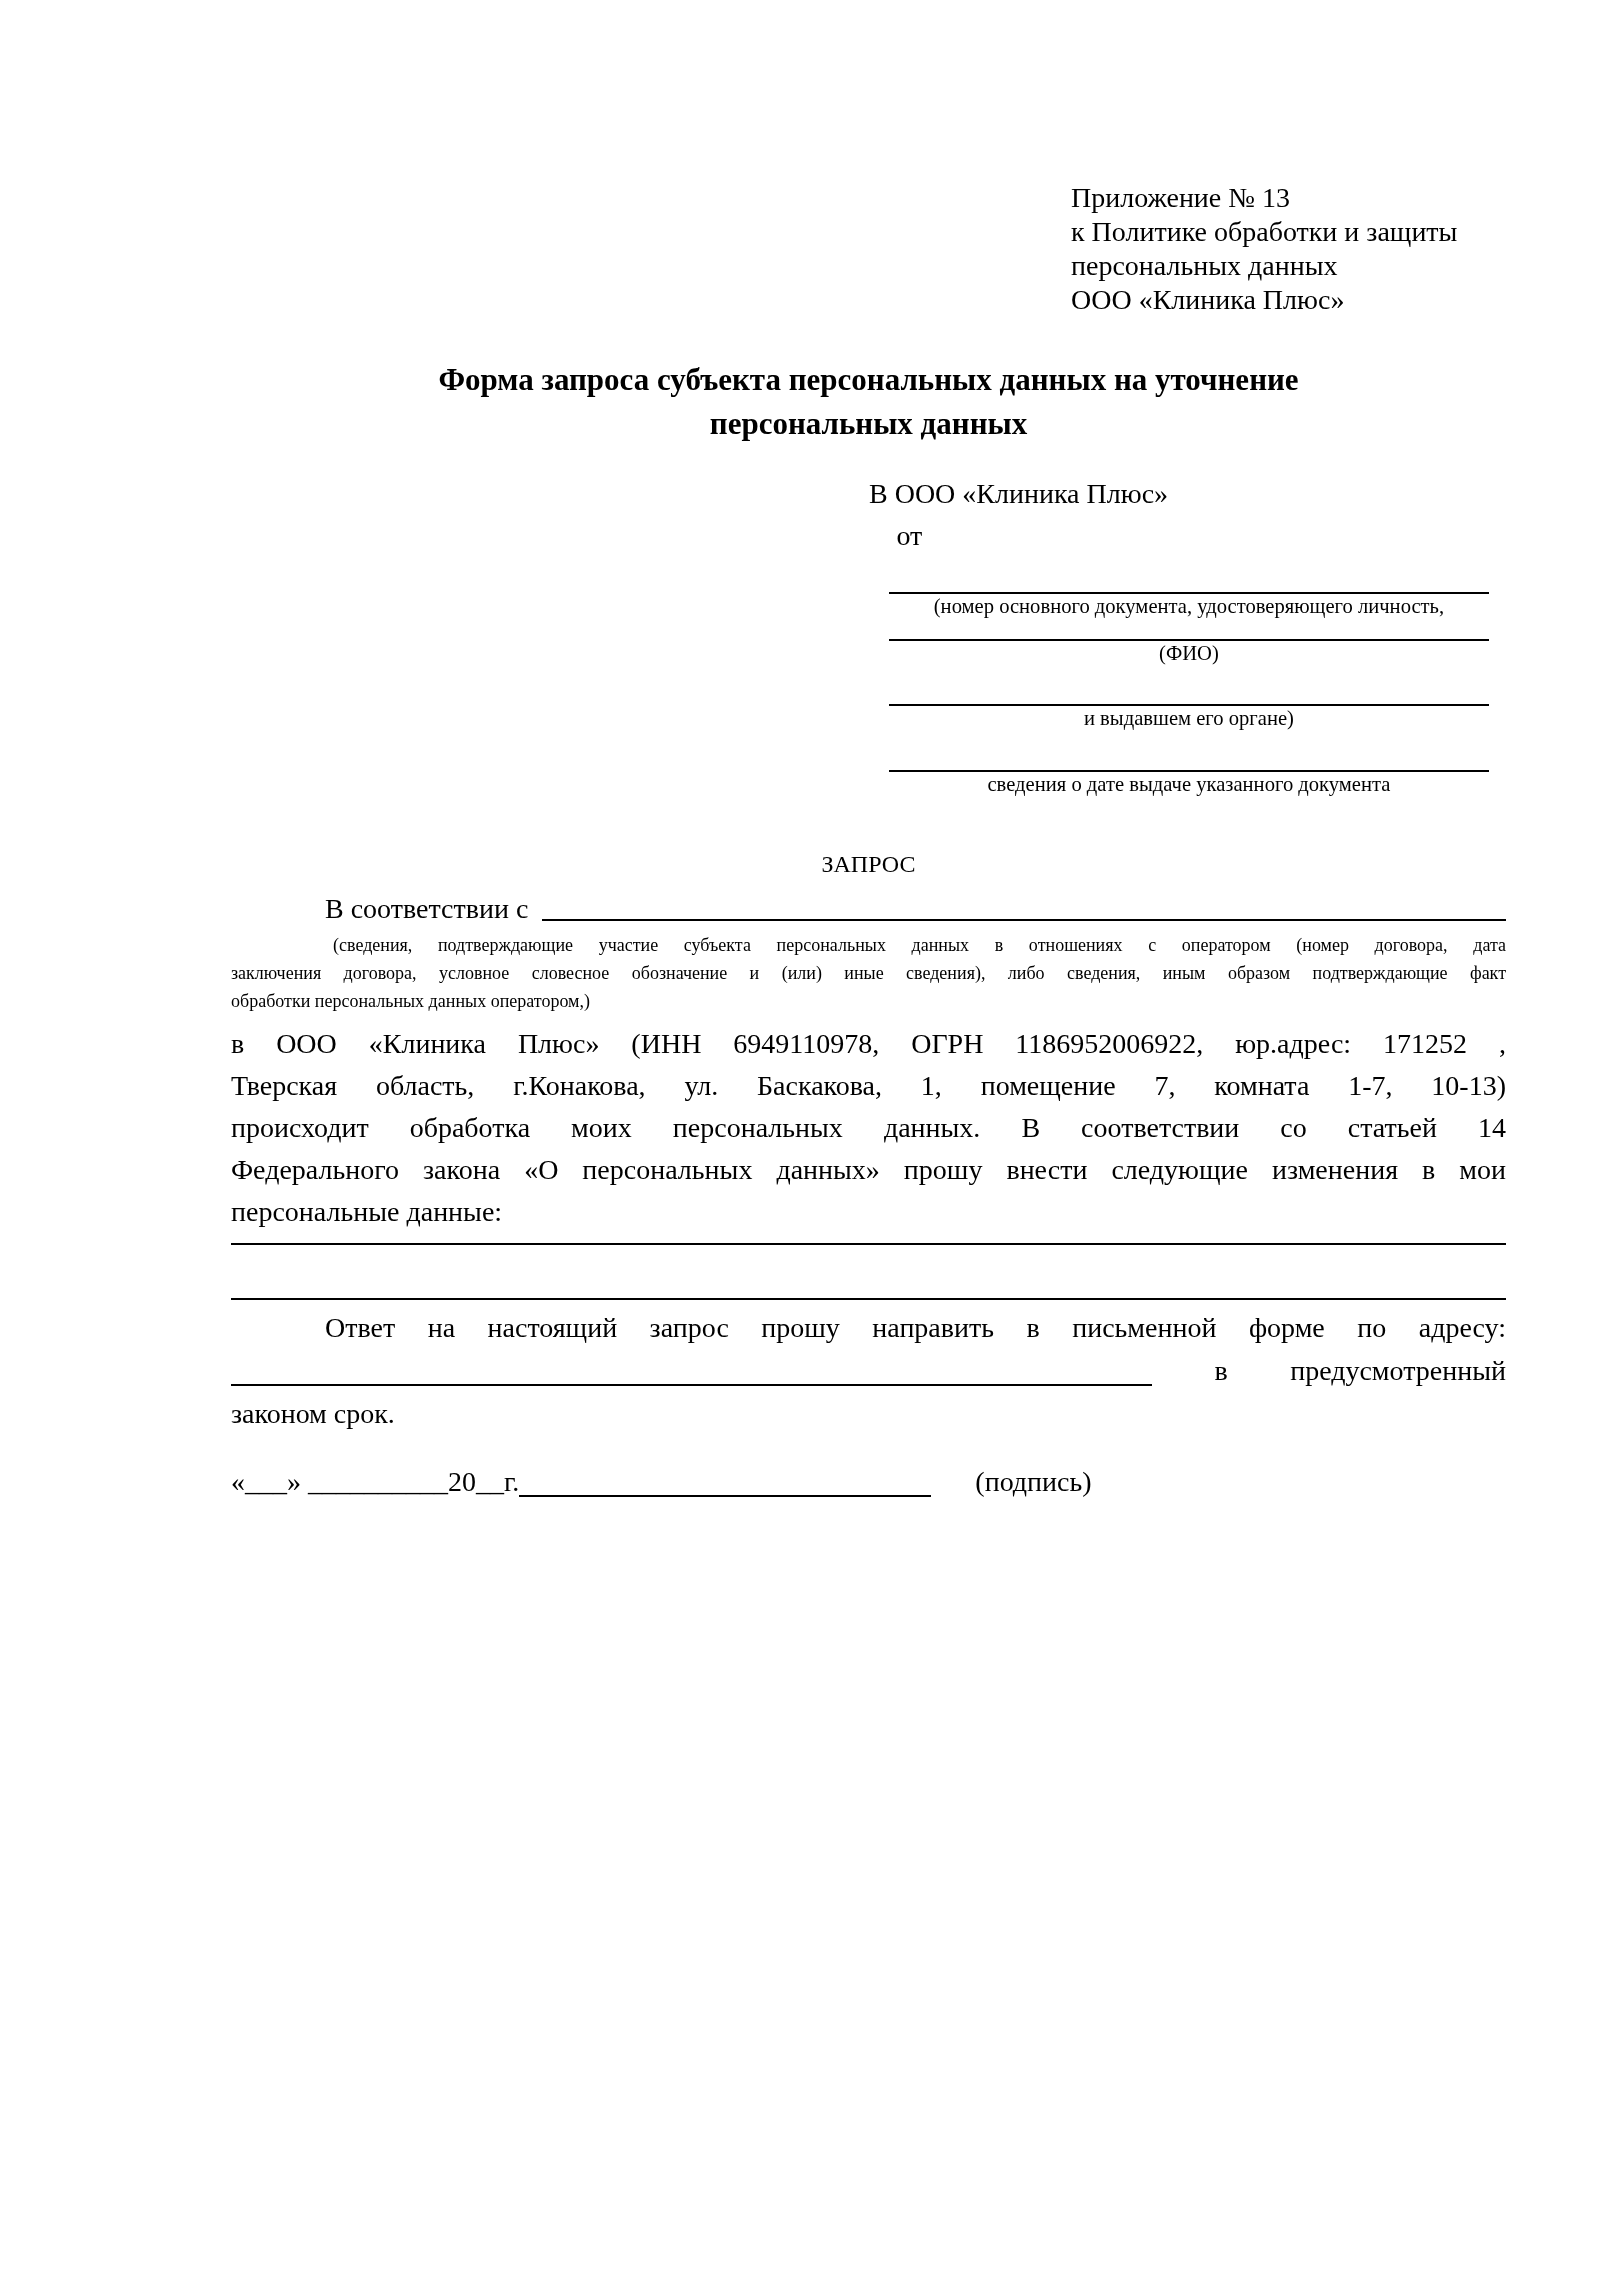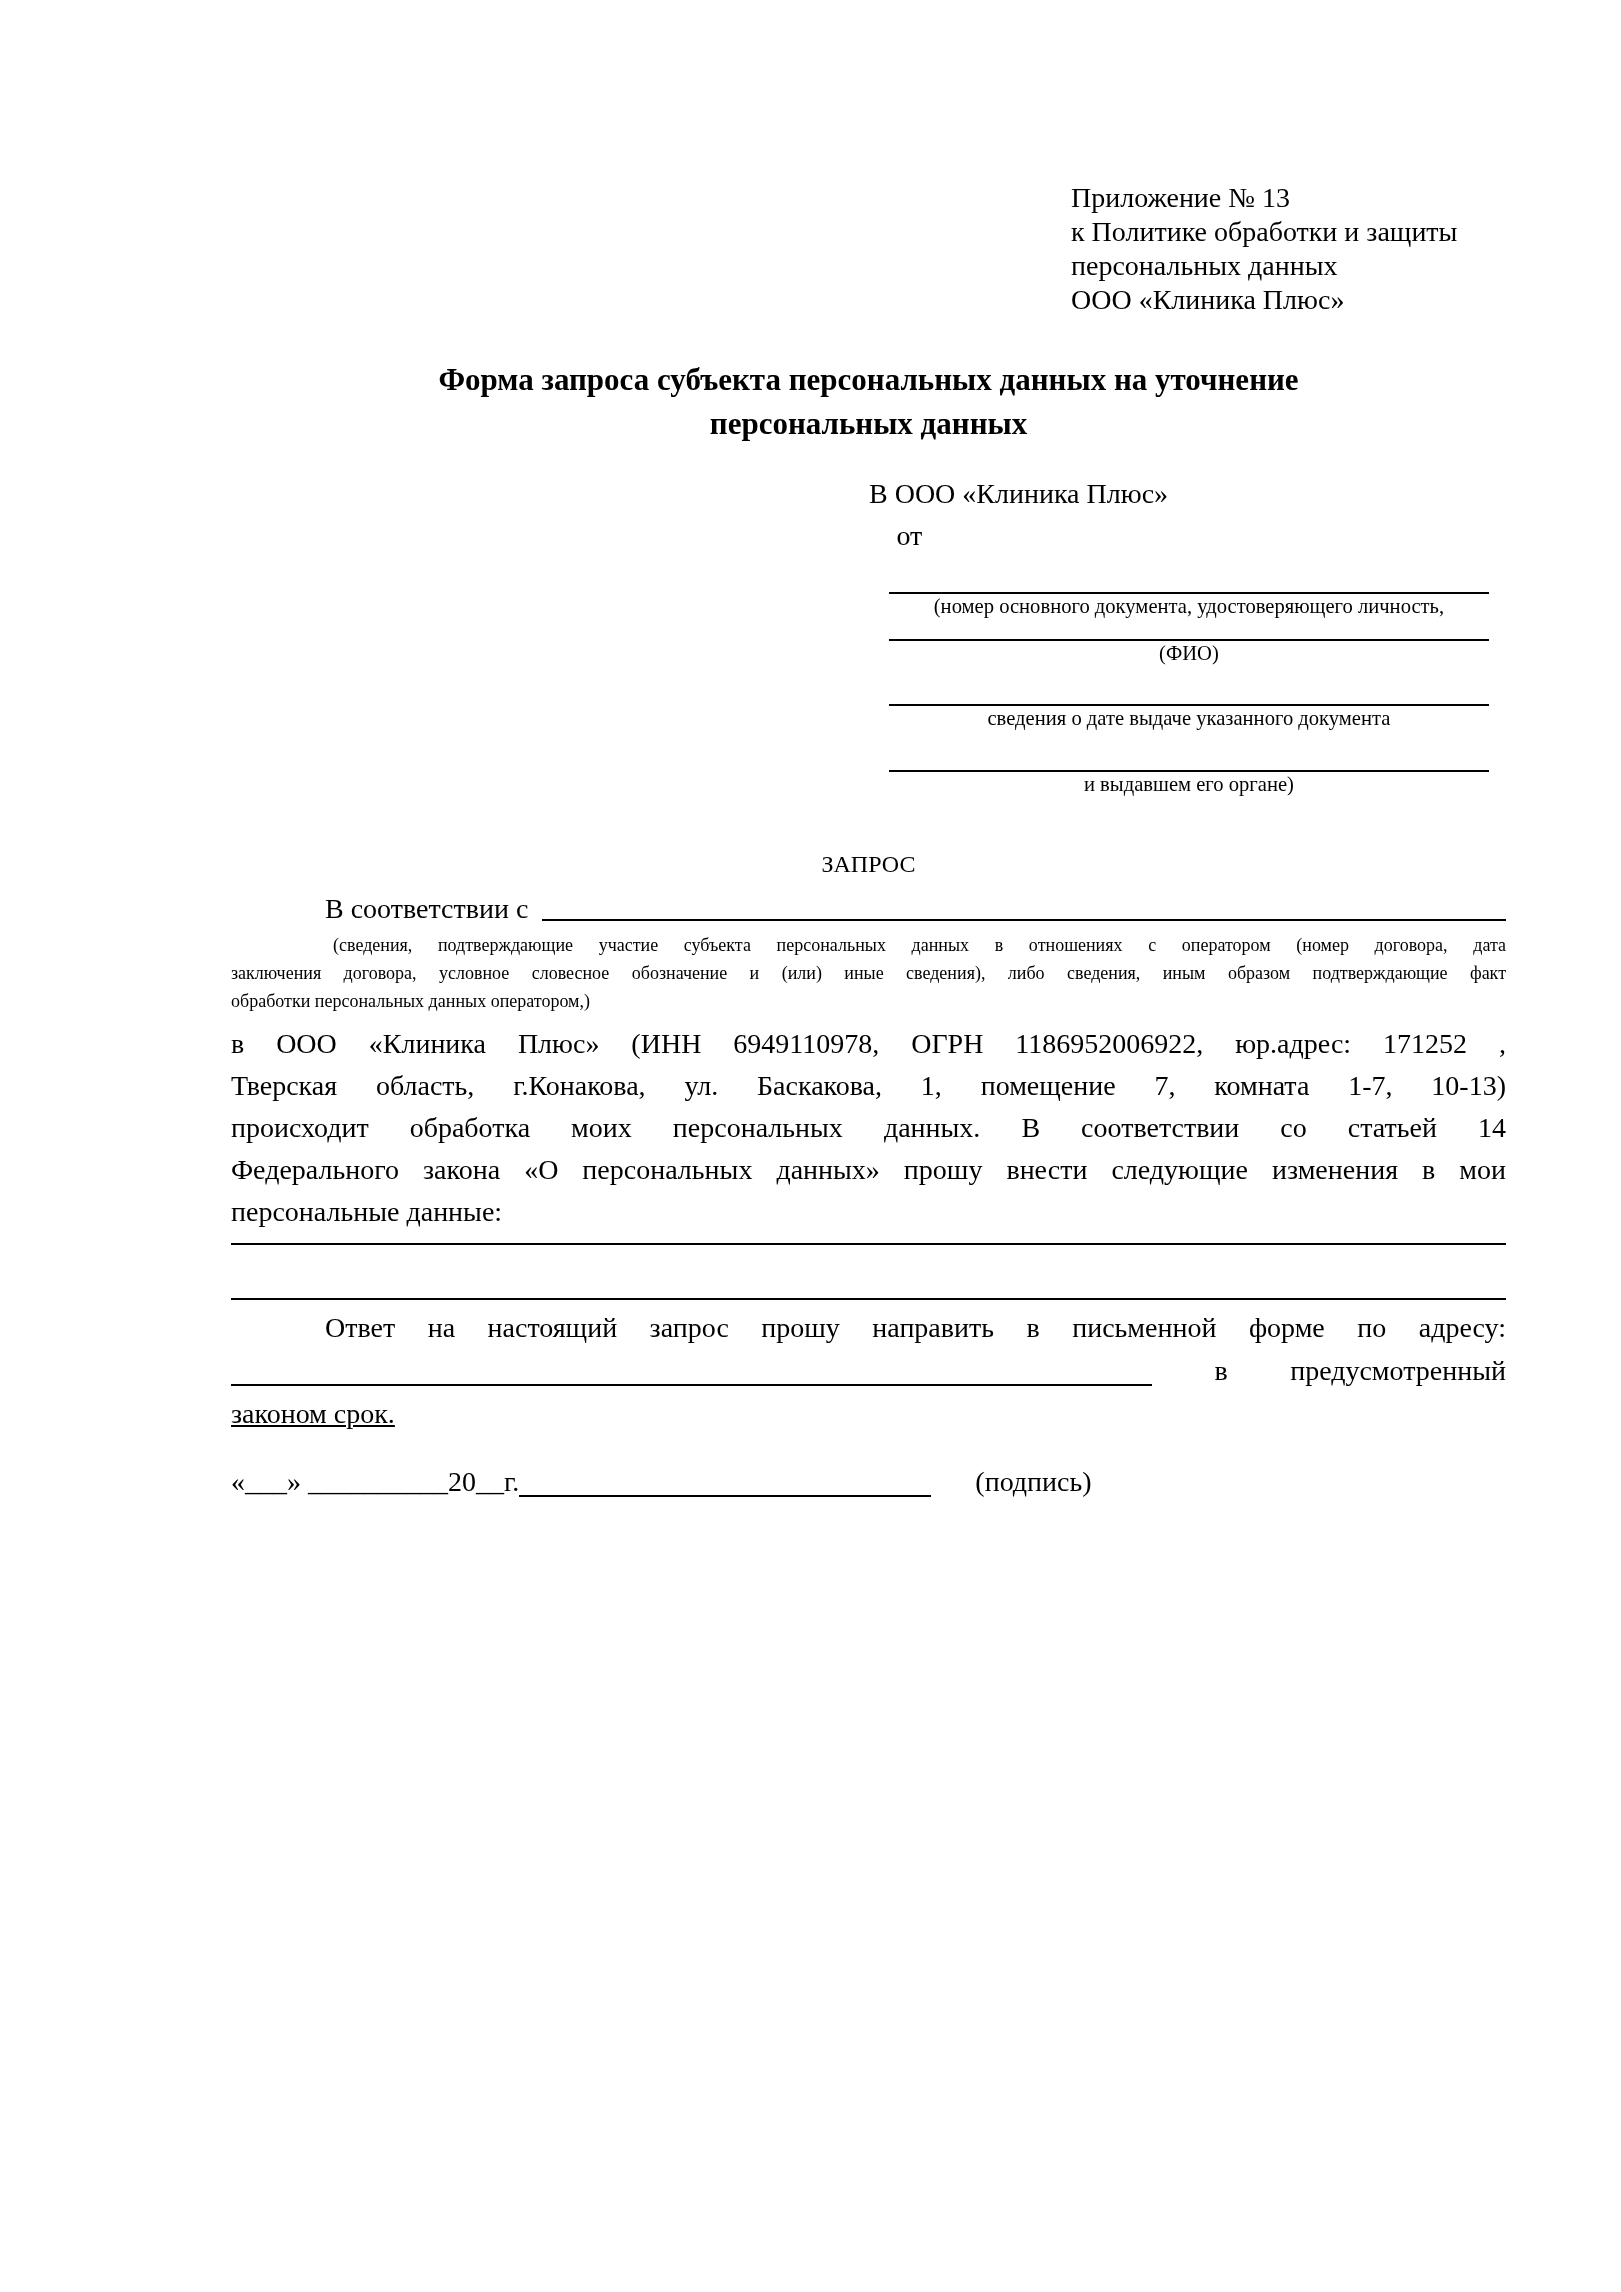--- a/index.html
+++ b/index.html
@@ -59,21 +59,21 @@
 
   .answer1 { margin-top: 5.9px; font-size: 28px; line-height: 43px; padding-left: 94px; }
   .addr-row {
     display: flex;
     justify-content: space-between;
     align-items: baseline;
     font-size: 28px;
     line-height: 43px;
   }
   .addr-line { width: 921px; border-bottom: 2.9px solid #000; align-self: flex-end; margin-bottom: 5.9px; }
-  .tail { font-size: 28px; line-height: 43px; text-decoration: underline; }
+  .tail { font-size: 28px; line-height: 43px; }
 
   .footer-row {
     display: flex;
     justify-content: flex-start;
     margin-top: 25.5px;
     font-size: 28px;
     line-height: 43px;
   }
   .sig { display: flex; align-items: baseline; gap: 44px; }
   .sig-line { display: inline-block; width: 412px; border-bottom: 2px solid #000; align-self: flex-end; margin-bottom: 5.9px; }
@@ -104,26 +104,26 @@
       <div class="field-caption">(номер основного документа, удостоверяющего личность,</div>
     </div>
 
     <div class="field first">
       <div class="field-line"></div>
       <div class="field-caption">(ФИО)</div>
     </div>
 
     <div class="field">
       <div class="field-line"></div>
-      <div class="field-caption">сведения о дате выдаче указанного документа</div>
+      <div class="field-caption">и выдавшем его органе)</div>
     </div>
 
     <div class="field">
       <div class="field-line"></div>
-      <div class="field-caption">и выдавшем его органе)</div>
+      <div class="field-caption">сведения о дате выдаче указанного документа</div>
     </div>
   </div>
 
   <div class="zapros">ЗАПРОС</div>
 
   <div class="accordance">
     <span class="acc-label">В соответствии с</span>
     <span class="acc-line"></span>
   </div>
 

